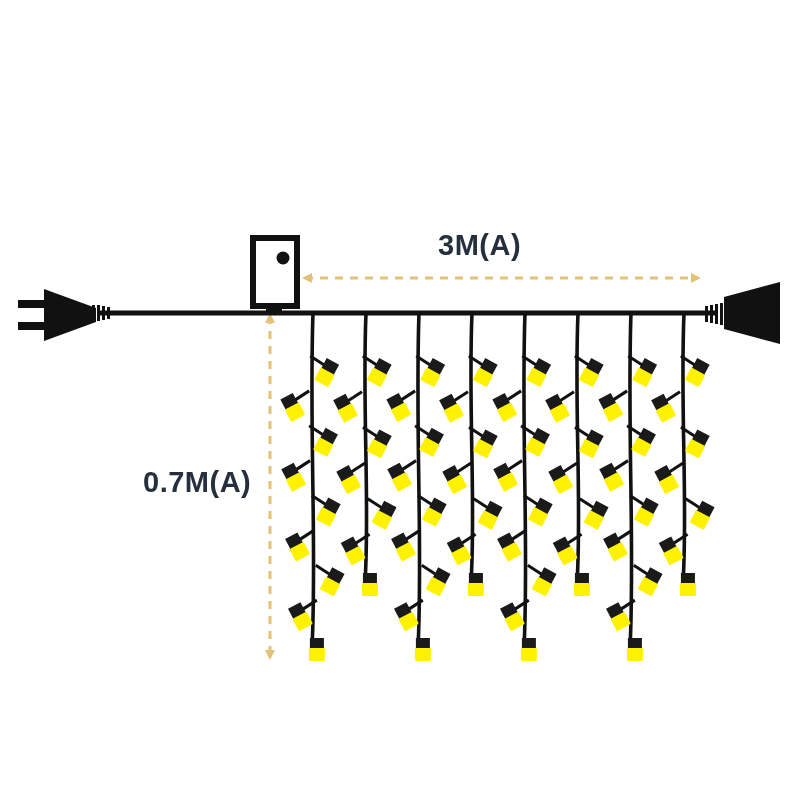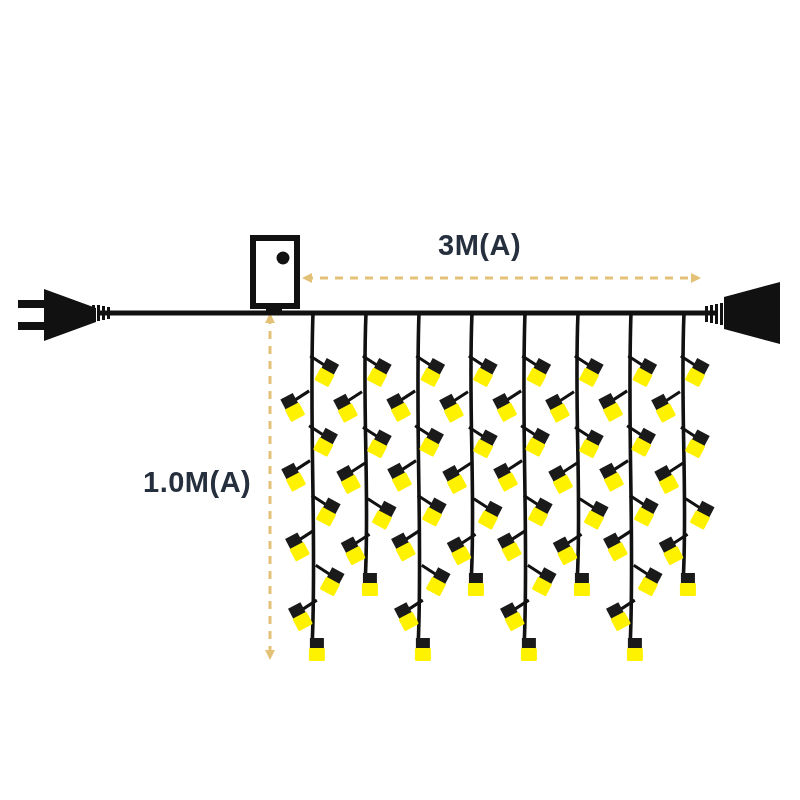--- a/index.html
+++ b/index.html
@@ -433,15 +433,15 @@
             <rect x="680.9183009983974" y="573" width="14" height="11" fill="#1a1a1a"></rect>
             <rect x="679.9183009983974" y="583" width="16" height="13" rx="1.5" fill="#fff200"></rect>
           </g>
         </g>
       </g>
 
   </svg>
 
   <div class="dim-label" id="label-width">3M(A)</div>
 
-  <div class="dim-label" id="label-height">1.0M(A)</div>
+  <div class="dim-label" id="label-height">0.7M(A)</div>
 
 </div>
 
 </body></html>

